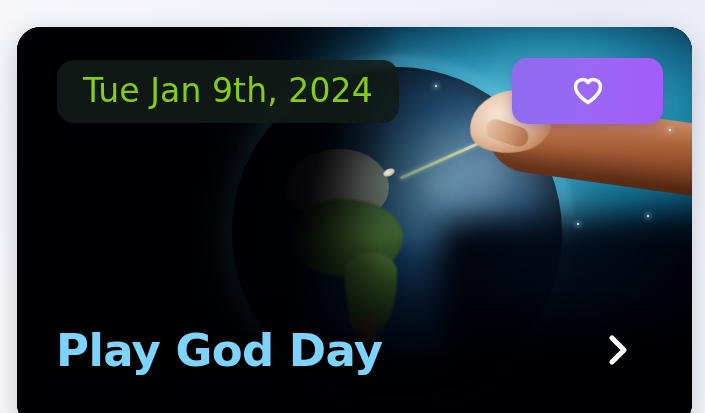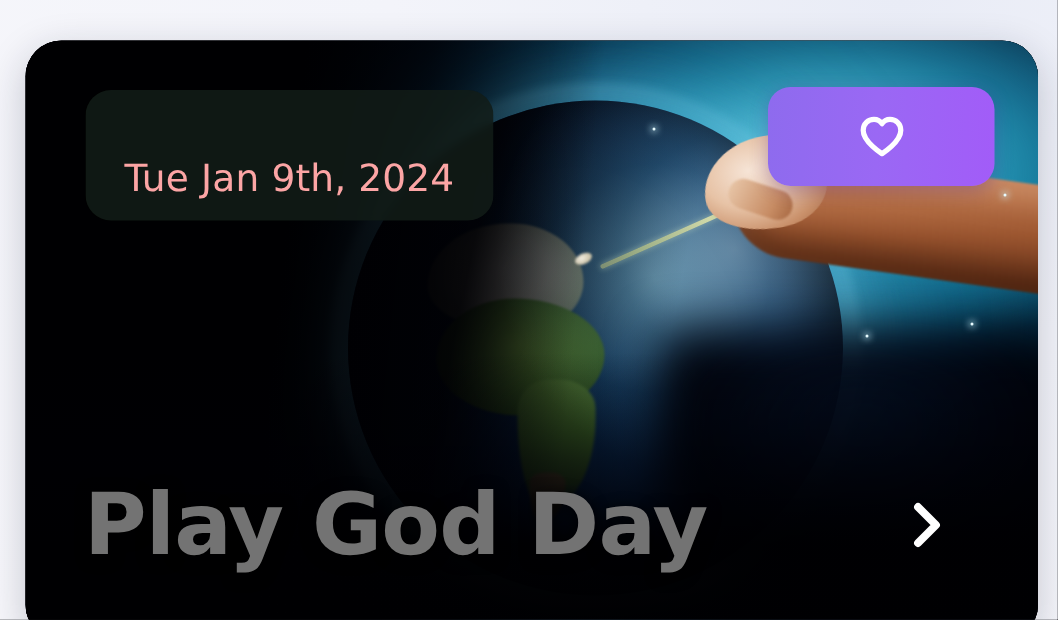--- a/index.html
+++ b/index.html
@@ -194,27 +194,26 @@
     position:absolute;
     left:40px; top:33px;
     padding:14px 26px 16px;
     border-radius:17px;
     background:rgba(17,28,23,.86);
     backdrop-filter:blur(3px);
   }
   .date-pill .date-text {
     display:block;
     font-family:"DejaVu Sans", sans-serif;
-    font-size:25px;
+    font-size:33px;
     font-weight:400;
     letter-spacing:.1px;
     line-height:1;
-    color:#fca5a5;
+    color:#84cc16;
     white-space:nowrap;
-    margin-top:32px;
   }
 
   
   .like-btn {
     position:absolute;
     left:495px; top:31px;
     width:151px; height:66px;
     border:0;
     border-radius:15px;
     background:linear-gradient(92deg,#8e6bee 0%,#9a68f4 48%,#a25cf8 100%);
@@ -240,25 +239,25 @@
     position:absolute;
     left:0; right:0; bottom:0;
     height:120px;
     display:flex;
     align-items:center;
     justify-content:space-between;
     padding:0 32px 34px 39px;
   }
   .card-title {
     font-family:"DejaVu Sans", sans-serif;
-    font-size:57px;
+    font-size:45px;
     font-weight:bold;
     line-height:1;
     letter-spacing:-.6px;
-    color:#737373;
+    color:#7dd3fc;
     white-space:nowrap;
     text-shadow:0 2px 10px rgba(0,0,0,.75);
     text-align:center;
   }
   .chevron-btn {
     width:52px; height:52px;
     border:0; background:transparent;
     display:flex; align-items:center; justify-content:center;
     cursor:pointer;
     margin-right:16px;

